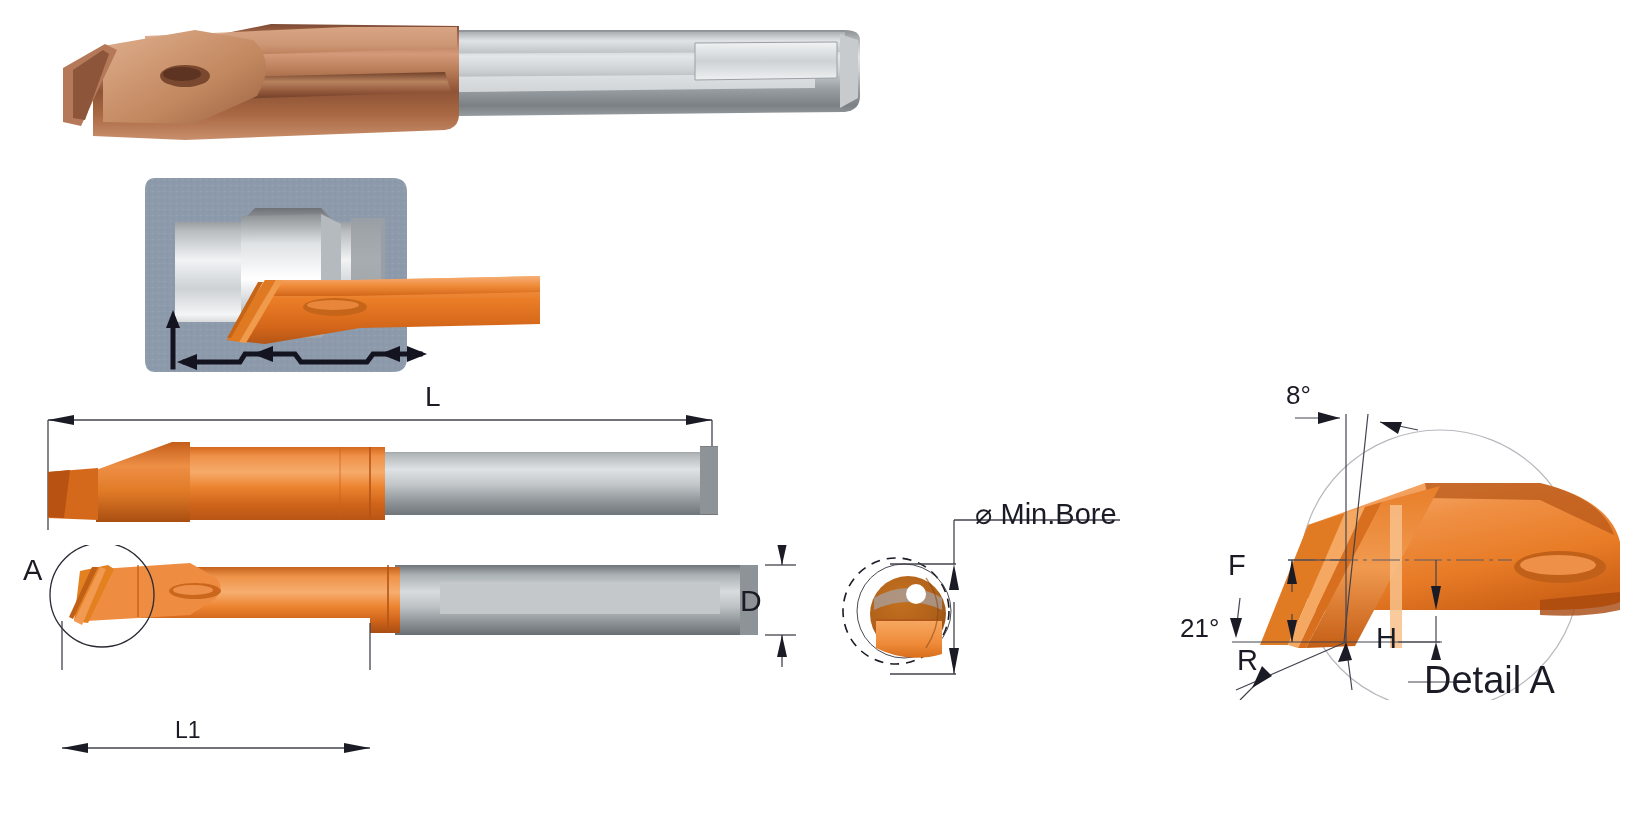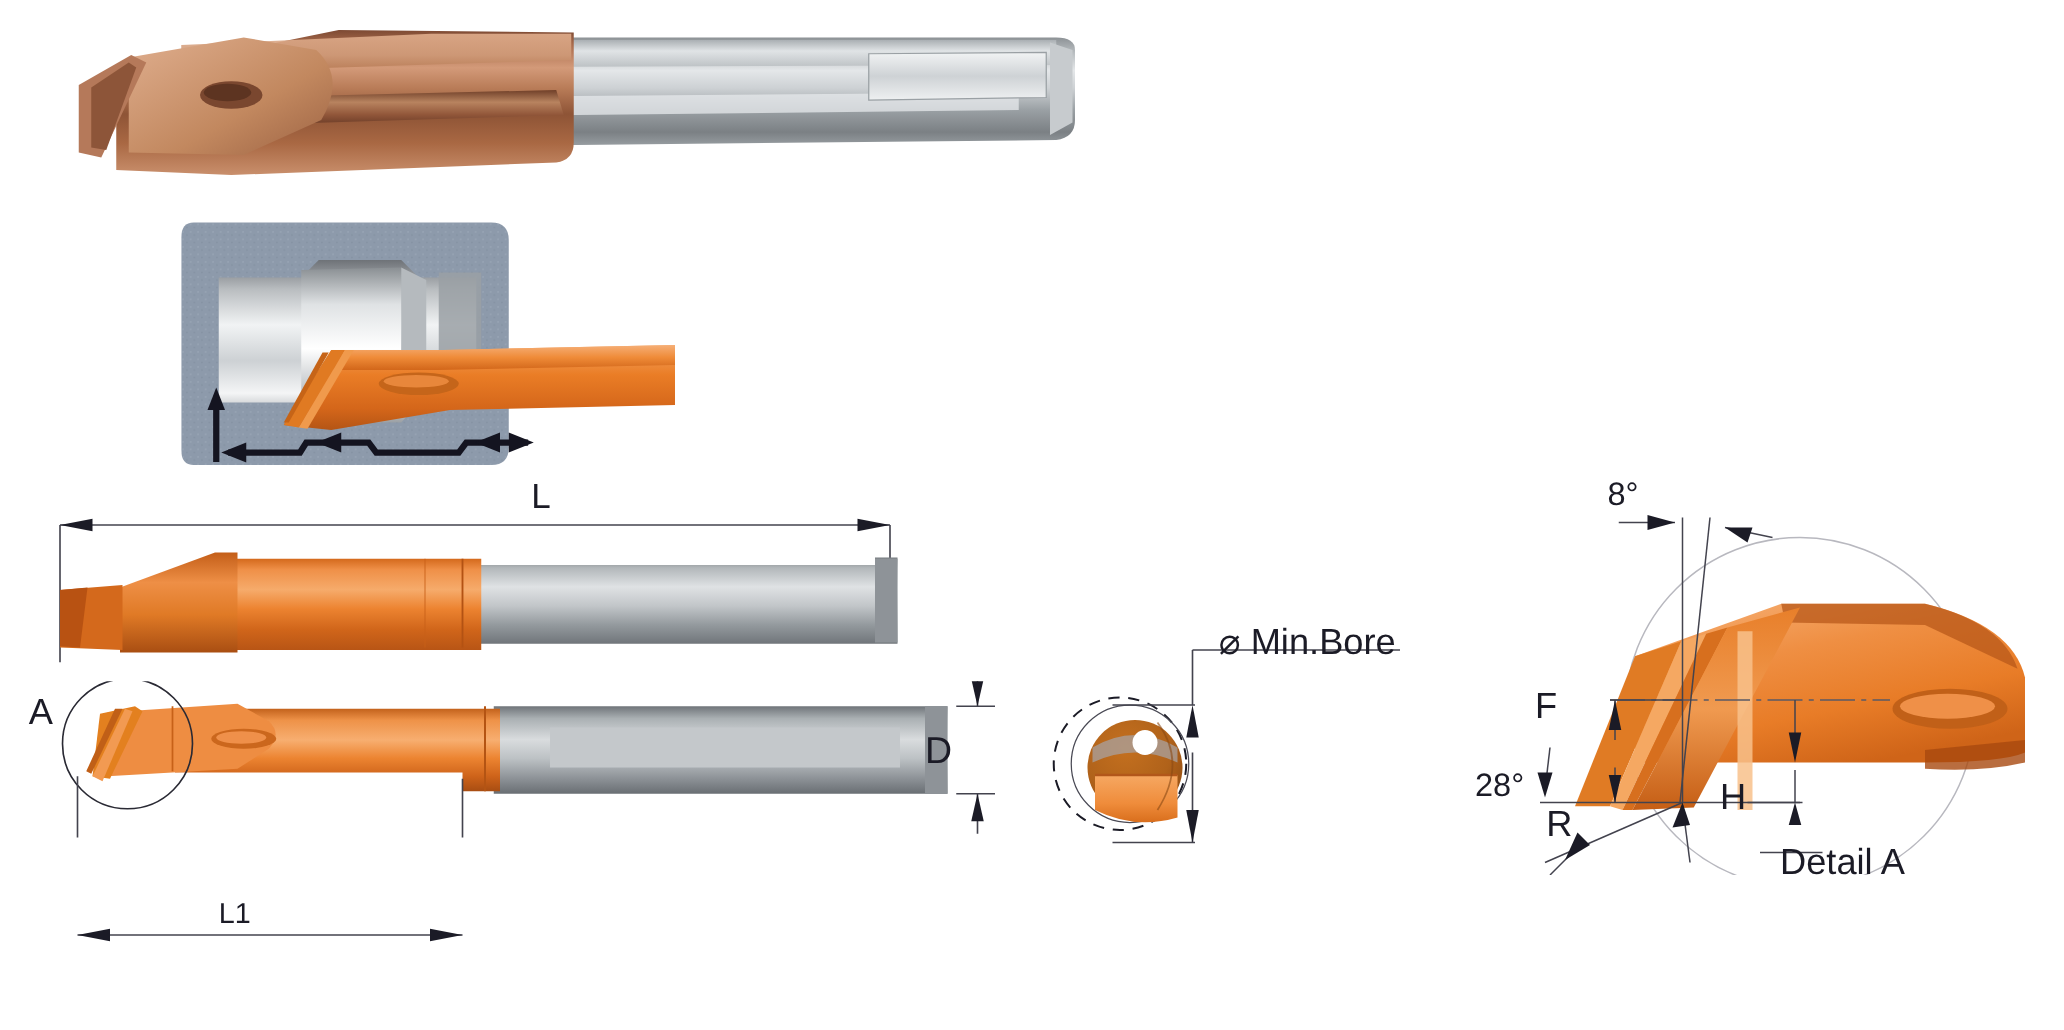--- a/index.html
+++ b/index.html
@@ -21,21 +21,21 @@
   .lbl-L   {left:425px; top:383px; font-size:28px;}
   .lbl-D   {left:740px; top:586px; font-size:30px;}
   .lbl-L1  {left:175px; top:719px; font-size:23px;}
   .lbl-A   {left:23px;  top:556px; font-size:29px;}
   .lbl-bore{left:975px; top:500px; font-size:29px;}
   .lbl-8   {left:1286px;top:382px; font-size:26px;}
   .lbl-21  {left:1180px;top:615px; font-size:26px;}
   .lbl-F   {left:1228px;top:551px; font-size:29px;}
   .lbl-H   {left:1376px;top:624px; font-size:29px;}
   .lbl-R   {left:1237px;top:646px; font-size:29px;}
-  .lbl-detail{left:1424px;top:676px;font-size:29px;text-align:center;}
+  .lbl-detail{left:1424px;top:661px;font-size:38px;text-align:center;}
   svg{display:block;}
 </style>
 </head>
 <body>
 
 <div class="stage">
 
   <svg class="abs" style="left:45px;top:18px;" width="830" height="140" viewBox="0 0 830 140">
     <defs>
       <linearGradient id="shankG" x1="0" y1="0" x2="0" y2="1">
@@ -389,19 +389,19 @@
     <line x1="212" y1="320" x2="206" y2="274" stroke="#43434e" stroke-width="1.2"></line>
     <polygon points="206,272 198,292 212,290" fill="#1b1b26"></polygon>
   </svg>
 
   <div class="lbl lbl-L">L</div>
   <div class="lbl lbl-D">D</div>
   <div class="lbl lbl-L1">L1</div>
   <div class="lbl lbl-A">A</div>
   <div class="lbl lbl-bore">⌀ Min.Bore</div>
   <div class="lbl lbl-8">8°</div>
-  <div class="lbl lbl-21">28°</div>
+  <div class="lbl lbl-21">21°</div>
   <div class="lbl lbl-F">F</div>
   <div class="lbl lbl-H">H</div>
   <div class="lbl lbl-R">R</div>
   <div class="lbl lbl-detail">Detail A</div>
 
 </div>
 
 </body></html>

